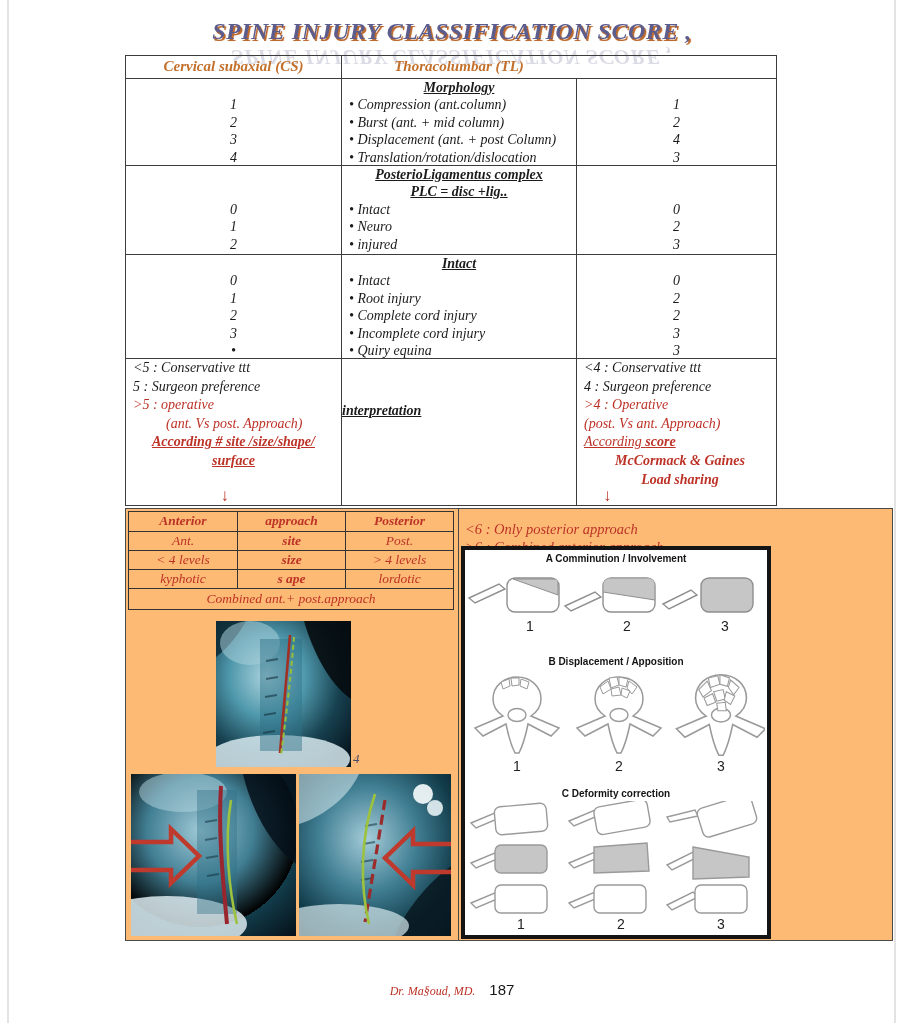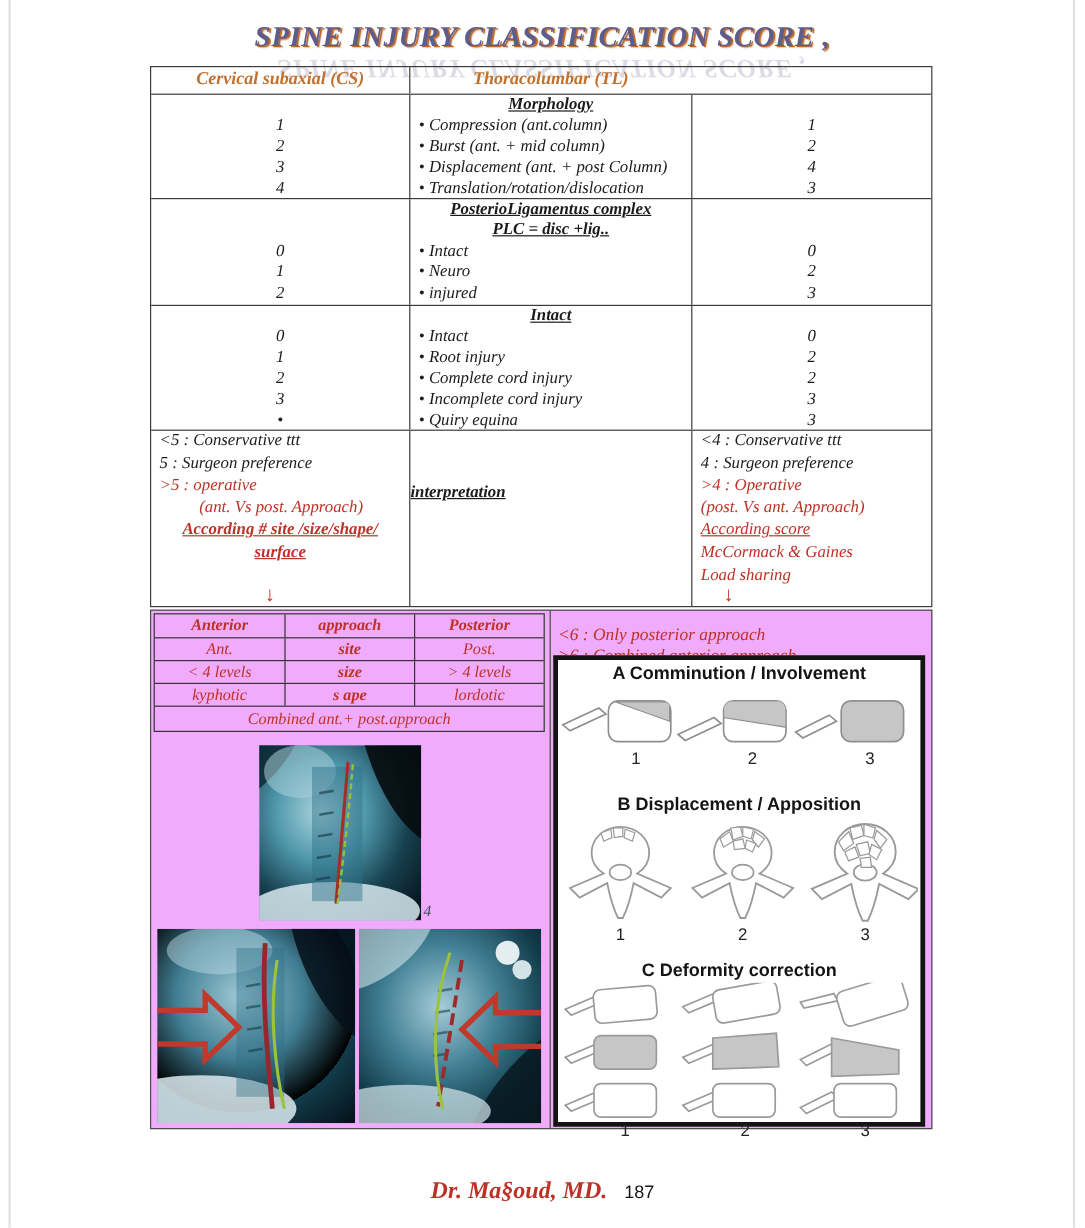--- a/index.html
+++ b/index.html
@@ -32,28 +32,28 @@
   .h-m{height:87px;} .h-p{height:89px;} .h-n{height:104px;} .h-i{height:147px;}
   .numcol{text-align:center;}
   .pad1{padding-top:17.4px;} .pad2{padding-top:34.8px;}
   .sec-title{text-align:center;font-weight:bold;text-decoration:underline;}
   .bul{padding-left:7px;}
   .interp-mid{display:block;text-align:left;padding-top:43px;font-weight:bold;text-decoration:underline;}
   .iline{padding-left:7px;line-height:18.6px;}
   .r{color:var(--red);}
   .ind{padding-left:40px;}
   .ru{display:block;text-align:center;font-weight:bold;text-decoration:underline;color:var(--red);padding-left:0;}
-  .bold{font-weight:normal;}
+  .bold{font-weight:bold;text-align:center;}
   .u{text-decoration:underline;}
   .darr{position:absolute;bottom:1px;color:var(--red);font-size:17px;font-weight:bold;}
   .darr-cs{left:44%;} .darr-tl{left:26px;}
 
   
-  .bottom{position:absolute;left:125px;top:508px;width:652px;height:433px;z-index:2;
-    border:1px solid #4a4a4a;display:grid;grid-template-columns:333px 1fr;background:#f0abfc;}
+  .bottom{position:absolute;left:125px;top:508px;width:768px;height:433px;z-index:2;
+    border:1px solid #4a4a4a;display:grid;grid-template-columns:333px 1fr;background:#fdba74;}
   .bleft{position:relative;border-right:1px solid #4a4a4a;}
   .bright{position:relative;}
 
   
   .app{position:absolute;left:2px;top:2px;width:326px;border:1px solid #333;
     color:var(--red);font-size:13.5px;font-style:italic;text-align:center;}
   .app-row{display:grid;grid-template-columns:1fr 1fr 1fr;border-top:1px solid #333;height:19px;line-height:18px;}
   .app-row.first{border-top:none;}
   .app-c{border-left:1px solid #333;}
   .app-c:first-child{border-left:none;}
@@ -64,29 +64,29 @@
   .xr{position:absolute;display:block;}
   .xr1{left:90px;top:112px;}
   .xr2{left:5px;top:265px;}
   .xr3{left:173px;top:265px;}
   .figno{position:absolute;left:227px;top:242px;font-size:13px;font-style:italic;color:#4c4c66;}
 
   
   .rule{color:var(--red);font-style:italic;font-size:14.5px;line-height:17.5px;padding-left:6px;}
   .rules{position:absolute;left:0;top:1px;width:100%;margin-top:11px;}
   .panel{position:absolute;left:2px;top:37px;width:310px;height:393px;border:4px solid #141414;background:#fff;}
-  .ptitle{font-family:"Liberation Sans",sans-serif;font-weight:bold;font-size:15px;
+  .ptitle{font-family:"Liberation Sans",sans-serif;font-weight:bold;font-size:10px;
     text-align:center;color:#141414;}
   .pt-a{margin-top:3px;} .pt-b{margin-top:20px;} .pt-c{margin-top:13px;}
   .psvg{display:block;margin:2px auto 0 auto;}
   .plab{font-family:"Liberation Sans",sans-serif;font-size:14px;fill:#222;}
 
   
   .footer{position:absolute;left:0;top:981px;width:100%;text-align:center;z-index:2;}
-  .f-author{color:var(--red);font-weight:bold;font-style:italic;font-size:20px;}
+  .f-author{color:var(--red);font-weight:normal;font-style:italic;font-size:12px;}
   .f-page{color:#161616;font-family:"Liberation Sans",sans-serif;font-size:15px;margin-left:10px;}
 </style>
 </head>
 <body>
 
 <div class="page">
   <div class="edge edge-l"></div>
   <div class="edge edge-r"></div>
 
   <div class="title-ghost">SPINE INJURY CLASSIFICATION SCORE ,</div>

